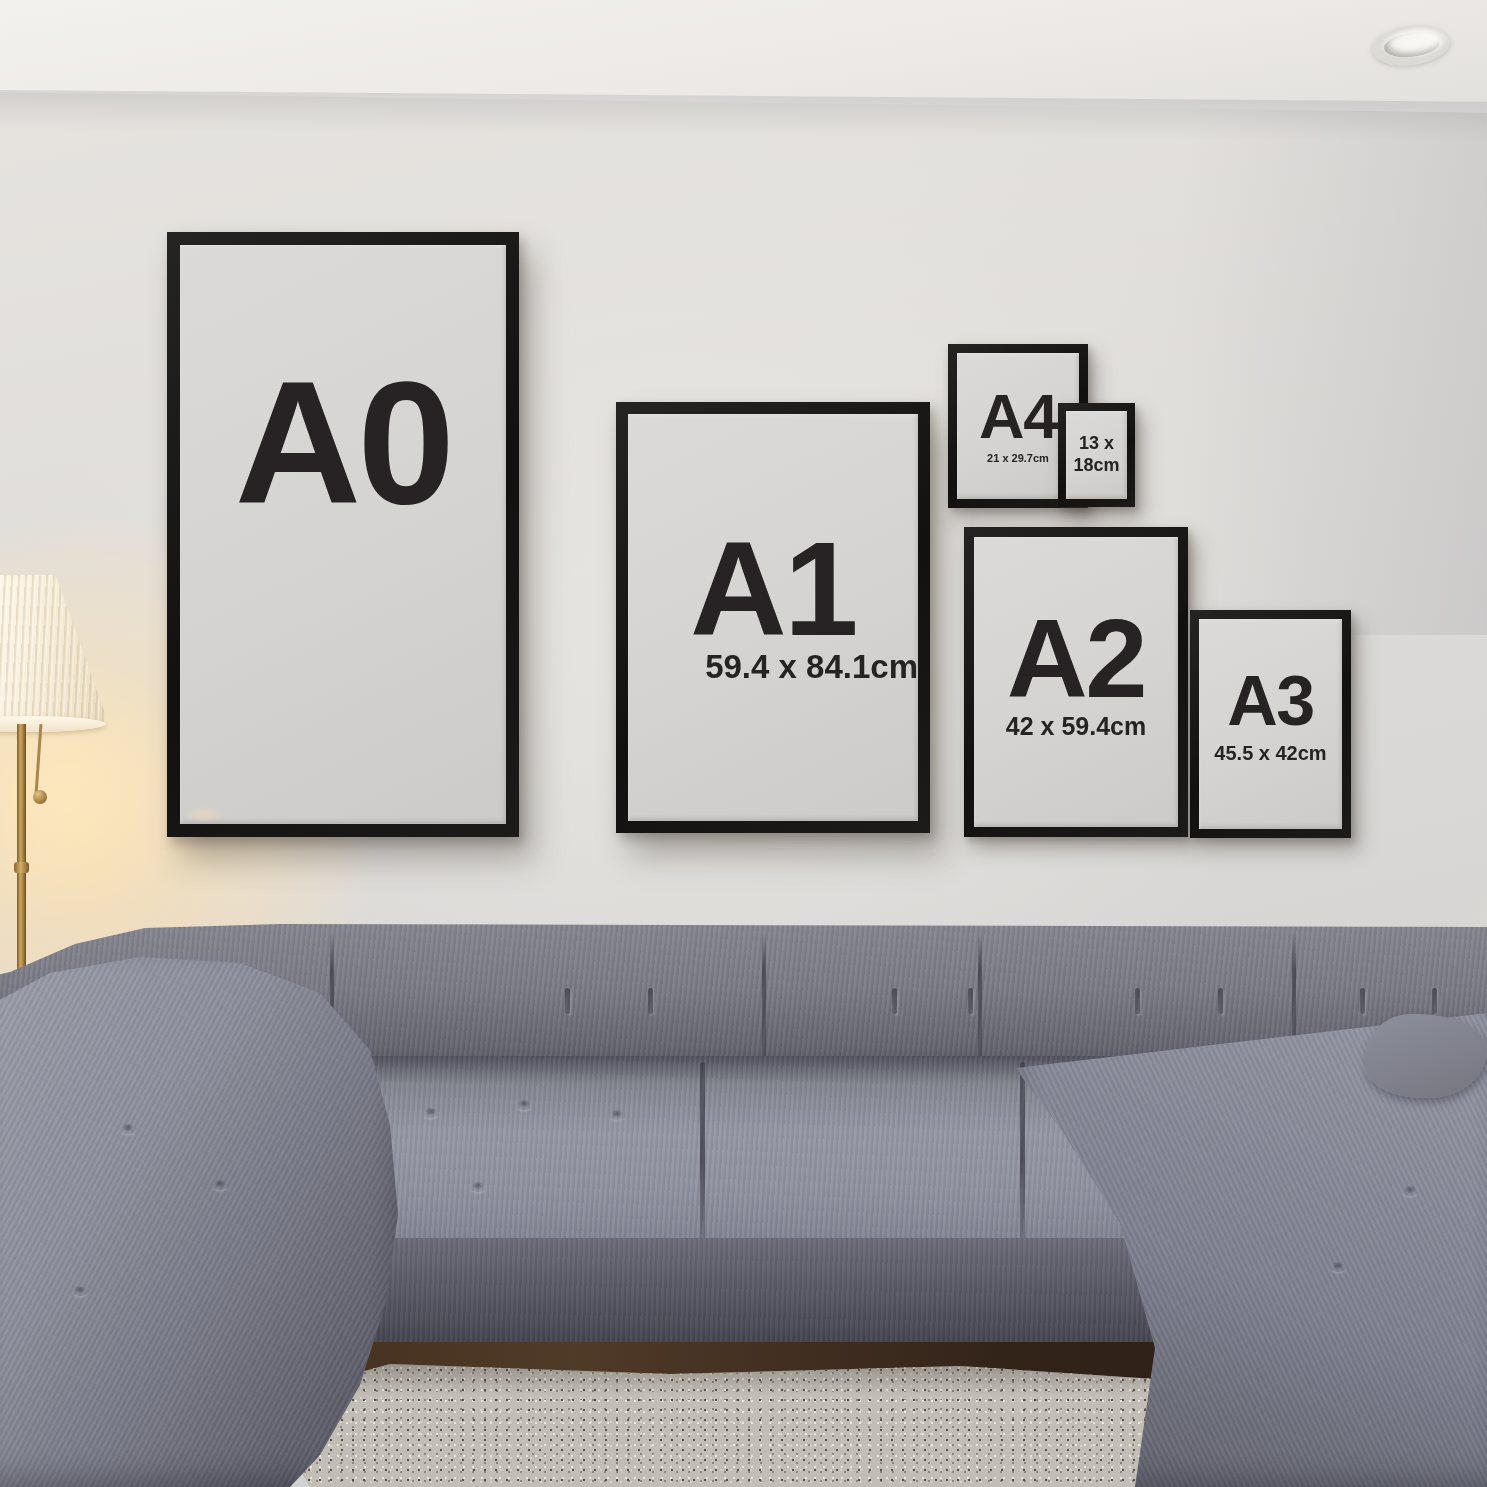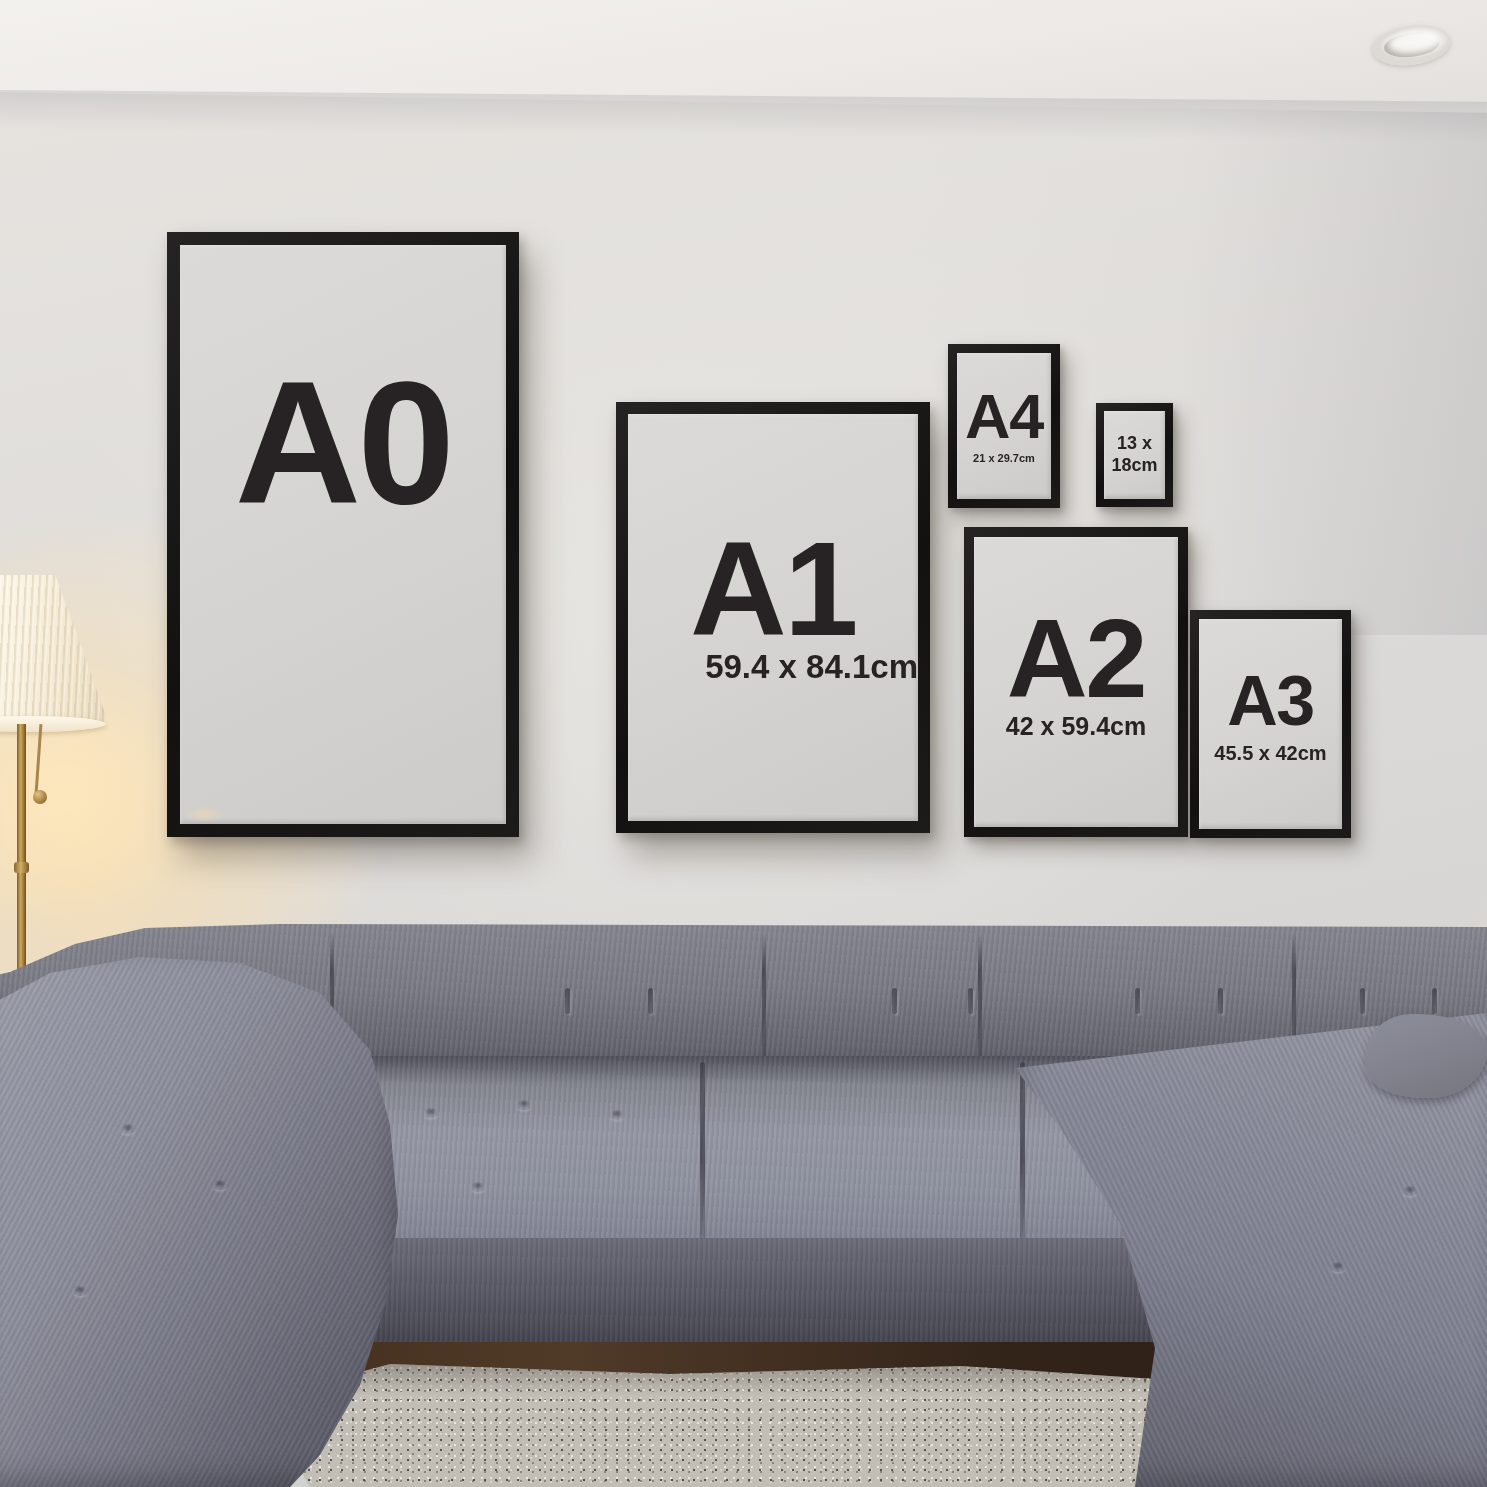--- a/index.html
+++ b/index.html
@@ -38,22 +38,22 @@
   .frame.small{box-shadow:8px 12px 18px rgba(66,58,50,0.35), 3px 4px 7px rgba(66,58,50,0.28);}
   .paper{position:relative;width:100%;height:100%;
       background:linear-gradient(155deg,#dbdad8 0%,#d5d4d2 50%,#cccbc9 100%);
       box-shadow:inset 1px 1px 3px rgba(255,255,255,0.4), inset -1px -2px 4px rgba(70,70,70,0.22);}
   .p-label,.p-size{position:absolute;left:0;width:100%;text-align:center;font-weight:700;
       color:#272324;line-height:1;transform:translateY(-50%);}
   .p-label{letter-spacing:-0.02em;}
   .p-size{white-space:pre-line;}
   .f-a0{left:167px;top:232px;width:352px;height:605px;padding:13px;}
   .f-a1{left:616px;top:402px;width:314px;height:431px;padding:12px;}
-  .f-a4{left:948px;top:344px;width:112px;height:164px;padding:9px;}
-  .f-s13{left:1096px;top:403px;width:77px;height:104px;padding:8px;}
+  .f-a4{left:948px;top:344px;width:140px;height:164px;padding:9px;}
+  .f-s13{left:1058px;top:403px;width:77px;height:104px;padding:8px;}
   .f-a2{left:948px;top:527px;width:224px;height:310px;padding:10px;margin-left:16px;}
   .f-a3{left:1190px;top:610px;width:161px;height:228px;padding:9px;}
   .f-a0 .p-label{top:34%;font-size:175px;}
   .f-a0 .p-size{top:52.5%;font-size:44px;}
   .f-a1 .p-label{top:43%;font-size:134px;}
   .f-a1 .p-size{top:62%;font-size:33px;text-align:right;}
   .f-a4 .p-label{top:43%;font-size:63px;}
   .f-a4 .p-size{top:72%;font-size:11px;}
   .f-s13 .p-size{top:50%;font-size:18px;line-height:1.2;}
   .f-a2 .p-label{top:42%;font-size:112px;}

